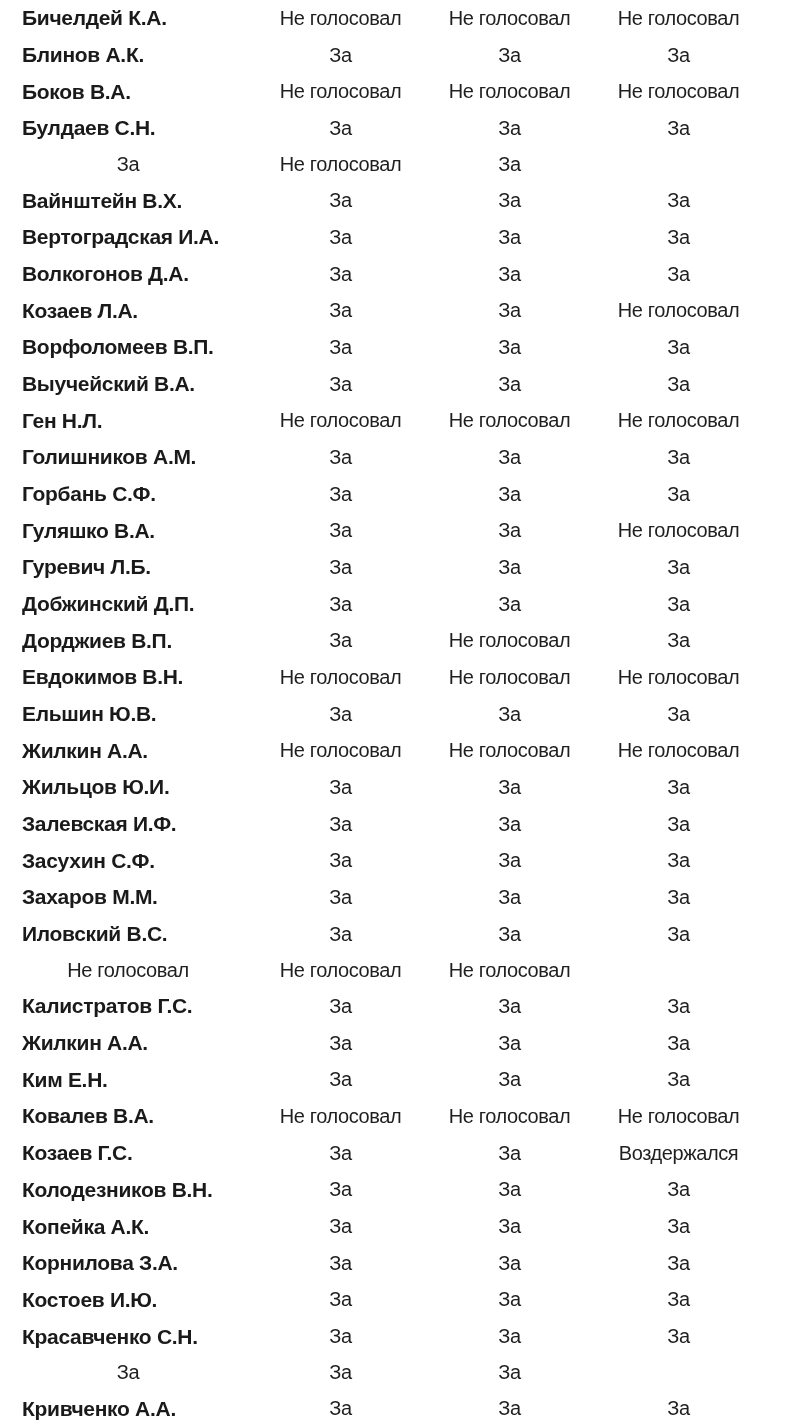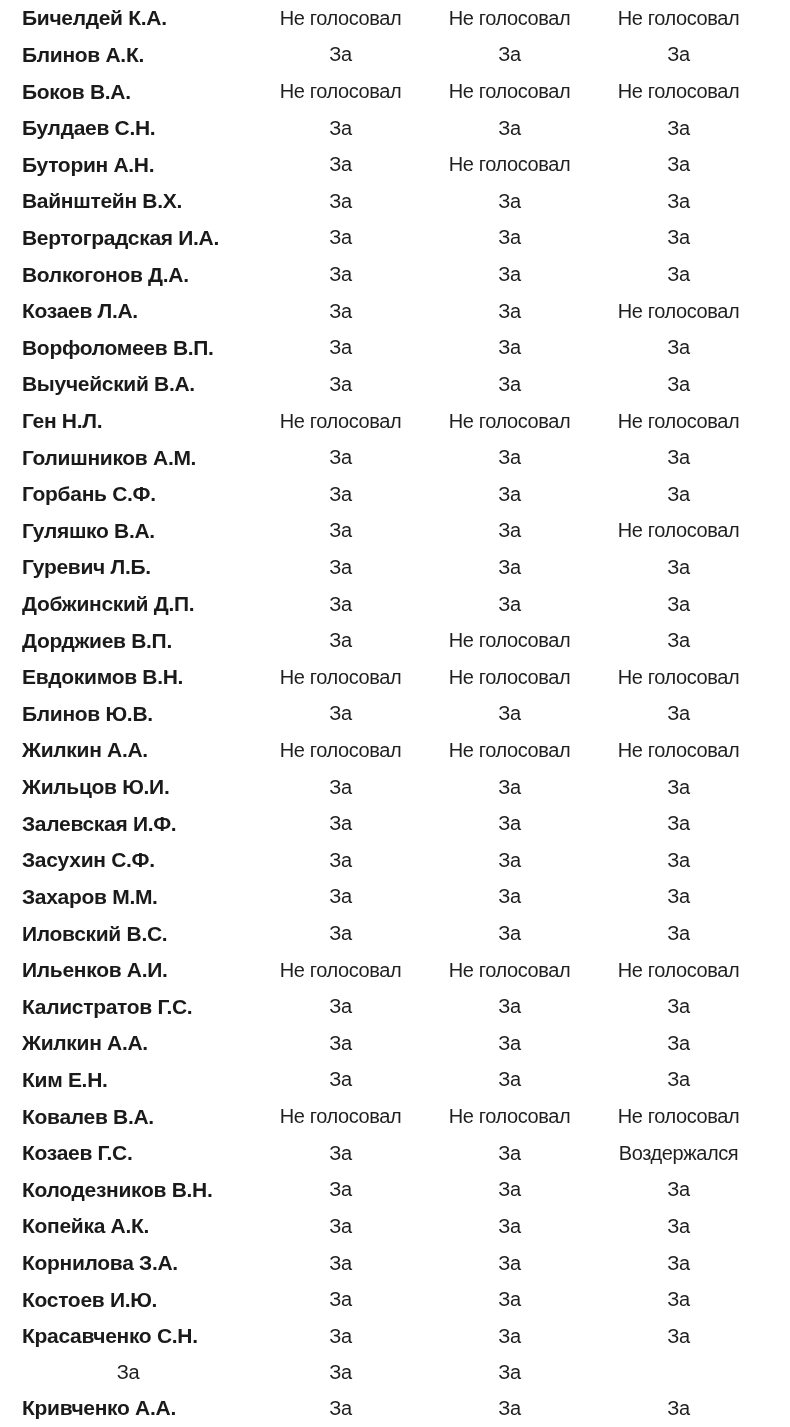--- a/index.html
+++ b/index.html
@@ -76,21 +76,20 @@
 
   <div class="row">
     <div class="cell name">Булдаев С.Н.</div>
     <div class="cell vote">За</div>
     <div class="cell vote">За</div>
     <div class="cell vote">За</div>
     <div class="cell"></div>
   </div>
 
   <div class="row">
-    <div class="cell name">Буторин А.Н.</div>
     <div class="cell vote">За</div>
     <div class="cell vote">Не голосовал</div>
     <div class="cell vote">За</div>
     <div class="cell"></div>
   </div>
 
   <div class="row">
     <div class="cell name">Вайнштейн В.Х.</div>
     <div class="cell vote">За</div>
     <div class="cell vote">За</div>
@@ -196,21 +195,21 @@
 
   <div class="row">
     <div class="cell name">Евдокимов В.Н.</div>
     <div class="cell vote">Не голосовал</div>
     <div class="cell vote">Не голосовал</div>
     <div class="cell vote">Не голосовал</div>
     <div class="cell"></div>
   </div>
 
   <div class="row">
-    <div class="cell name">Блинов Ю.В.</div>
+    <div class="cell name">Ельшин Ю.В.</div>
     <div class="cell vote">За</div>
     <div class="cell vote">За</div>
     <div class="cell vote">За</div>
     <div class="cell"></div>
   </div>
 
   <div class="row">
     <div class="cell name">Жилкин А.А.</div>
     <div class="cell vote">Не голосовал</div>
     <div class="cell vote">Не голосовал</div>
@@ -252,21 +251,20 @@
 
   <div class="row">
     <div class="cell name">Иловский В.С.</div>
     <div class="cell vote">За</div>
     <div class="cell vote">За</div>
     <div class="cell vote">За</div>
     <div class="cell"></div>
   </div>
 
   <div class="row">
-    <div class="cell name">Ильенков А.И.</div>
     <div class="cell vote">Не голосовал</div>
     <div class="cell vote">Не голосовал</div>
     <div class="cell vote">Не голосовал</div>
     <div class="cell"></div>
   </div>
 
   <div class="row">
     <div class="cell name">Калистратов Г.С.</div>
     <div class="cell vote">За</div>
     <div class="cell vote">За</div>

